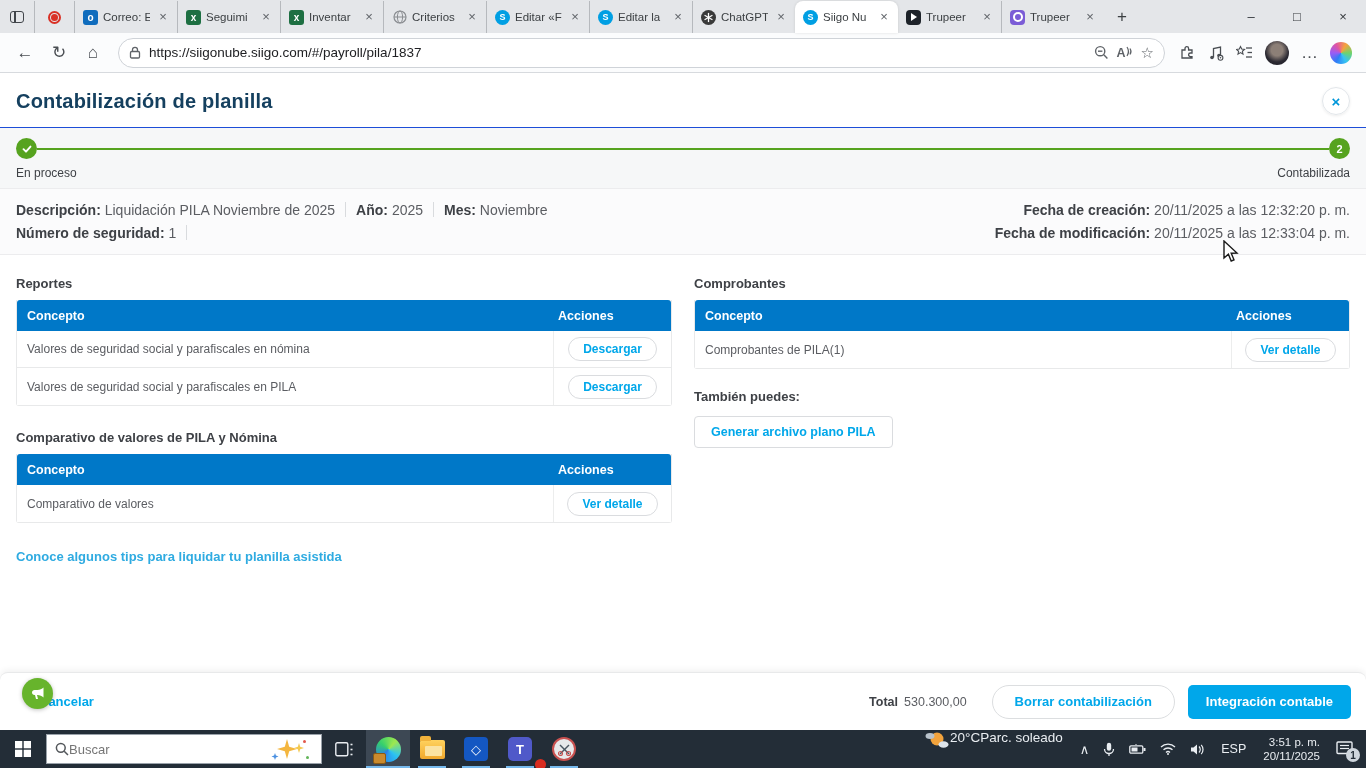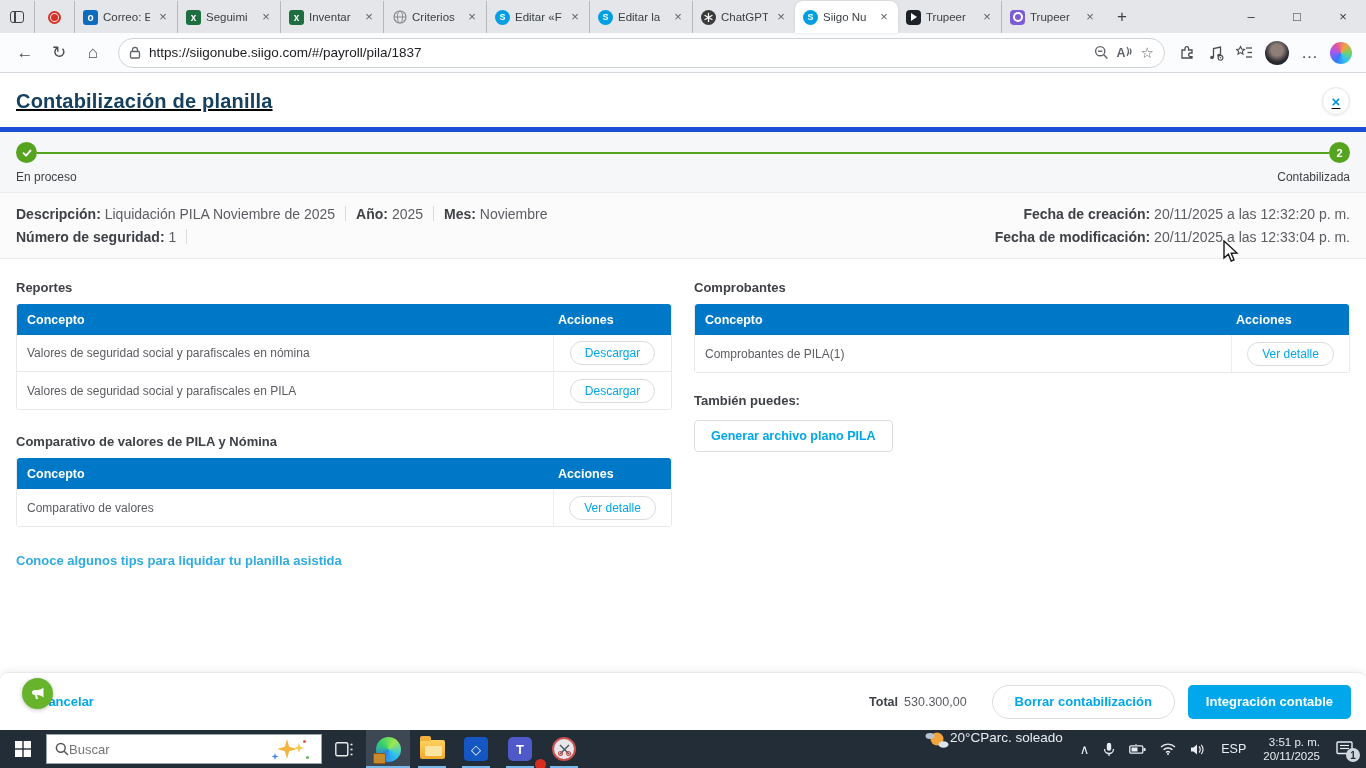--- a/index.html
+++ b/index.html
@@ -42,21 +42,21 @@
   .url-text { flex:1; font-size:13.5px; color:#202124; white-space:nowrap; overflow:hidden; }
   .pill-icon { color:#5f6368; display:flex; align-items:center; flex:none; cursor:pointer; }
   .readaloud { font-size:12.5px; font-weight:bold; color:#5f6368; display:flex; align-items:flex-start; cursor:pointer; }
   .star-btn { font-size:15px; color:#5f6368; cursor:pointer; }
   .avatar { width:24px; height:24px; border-radius:50%; background:radial-gradient(circle at 50% 38%, #8c7f77 0 30%, #2c2a33 62%, #18181f 100%); flex:none; cursor:pointer; }
   .copilot { width:22px; height:22px; border-radius:50%; background:conic-gradient(from 210deg,#2f7cf6,#9a5cf5,#e054a4,#f6a23c,#6fd36a,#35c3f3,#2f7cf6); flex:none; cursor:pointer; }
   .toolbar-right { display:flex; align-items:center; gap:12px; padding:0 4px; }
 
   
   .content { position:absolute; top:73px; left:0; right:0; height:657px; background:#fff; overflow:hidden; }
-  .page-header { display:flex; align-items:center; justify-content:space-between; padding:14px 16px 12px 16px; border-bottom:5px solid #1d4ed8;text-decoration:underline; }
+  .page-header { display:flex; align-items:center; justify-content:space-between; padding:14px 16px 12px 16px; border-bottom:1px solid #1d4ed8; }
   .page-title { font-size:20px; font-weight:bold; color:#15405f; letter-spacing:.2px; }
   .modal-close { width:28px; height:28px; border-radius:50%; border:1px solid #e2e6ea; box-shadow:0 1px 3px rgba(0,0,0,.08); color:#0096d9; font-size:15px; font-weight:bold; display:flex; align-items:center; justify-content:center; cursor:pointer; }
 
   .stepper-band { background:#f6f7f8; border-bottom:1px solid #ececee; padding:10px 16px 8px 16px; }
   .stepper-line { display:flex; align-items:center; }
   .step-circle { width:21px; height:21px; border-radius:50%; background:#56a31f; display:flex; align-items:center; justify-content:center; flex:none; }
   .step-circle.n2 { width:21px; height:21px; color:#fff; font-size:11px; font-weight:bold; }
   .step-track { flex:1; height:2px; background:#56a31f; }
   .step-labels { display:flex; justify-content:space-between; margin-top:7px; font-size:12px; color:#3e4146; }
 
@@ -72,21 +72,21 @@
   .section-title { font-size:13px; font-weight:bold; color:#3e4146; margin:14px 0 9px 0; }
   .section-title.first { margin-top:7px; }
   .s-table { width:100%; border:1px solid #e8e9ea; border-top:none; border-radius:0 0 3px 3px; }
   .s-thead { display:flex; background:#0078c8; color:#fff; font-size:12.5px; font-weight:bold; height:31px; align-items:center; border-radius:3px 3px 0 0; }
   .s-th-concepto { flex:1; padding-left:10px; }
   .s-th-acciones { width:117px; padding-left:4px; }
   .s-row { display:flex; align-items:stretch; background:#fff; border-bottom:1px solid #e8e9ea; min-height:37px; }
   .s-row:last-child { border-bottom:none; }
   .s-cell { flex:1; display:flex; align-items:center; padding-left:10px; font-size:12px; color:#5b5d62; border-right:1px solid #eceded; }
   .s-action { width:117px; display:flex; align-items:center; justify-content:center; }
-  .pill-btn { background:#fff; border:1px solid #dadcdf; border-radius:14px; color:#00a7ea; font-weight:normal; font-size:12px; padding:4px 14px; cursor:pointer; font-family:inherit; }
+  .pill-btn { background:#fff; border:1px solid #dadcdf; border-radius:14px; color:#00a7ea; font-weight:bold; font-size:12px; padding:4px 14px; cursor:pointer; font-family:inherit; }
   .tips-link { display:inline-block; margin-top:26px; font-size:13px; font-weight:bold; color:#2fabe1; text-decoration:none; cursor:pointer; }
   .tambien { font-size:13px; font-weight:bold; color:#3e4146; margin:20px 0 12px 0; }
   .outline-btn { background:#fff; border:1px solid #dadcdf; border-radius:4px; color:#00a7ea; font-weight:bold; font-size:12.5px; padding:8px 16px; cursor:pointer; font-family:inherit; }
 
   .footer-bar { position:absolute; left:0; right:0; bottom:0; height:58px; background:#fff; border-top:1px solid #e8e9ea; border-radius:8px 8px 0 0; box-shadow:0 -2px 6px rgba(0,0,0,.06); display:flex; align-items:center; padding:0 15px; }
   .cancel-link { font-size:13px; font-weight:bold; color:#00a7ea; margin-left:24px; cursor:pointer; }
   .fab { position:absolute; left:22px; top:5px; width:31px; height:31px; border-radius:50%; background:#67b42c; display:flex; align-items:center; justify-content:center; box-shadow:0 1px 4px rgba(0,0,0,.25); cursor:pointer; }
   .footer-right { margin-left:auto; display:flex; align-items:center; gap:13px; }
   .total-wrap { font-size:12.5px; color:#5b5d62; margin-right:12px;margin-left:41px; }
   .total-wrap b { color:#3e4146; margin-right:6px; }

